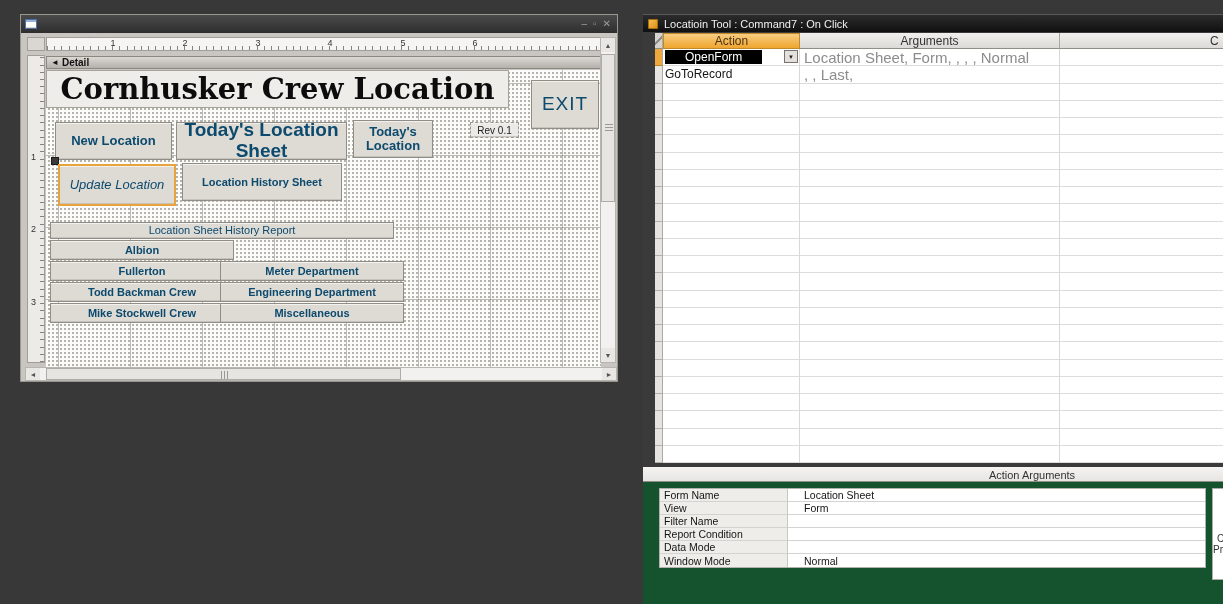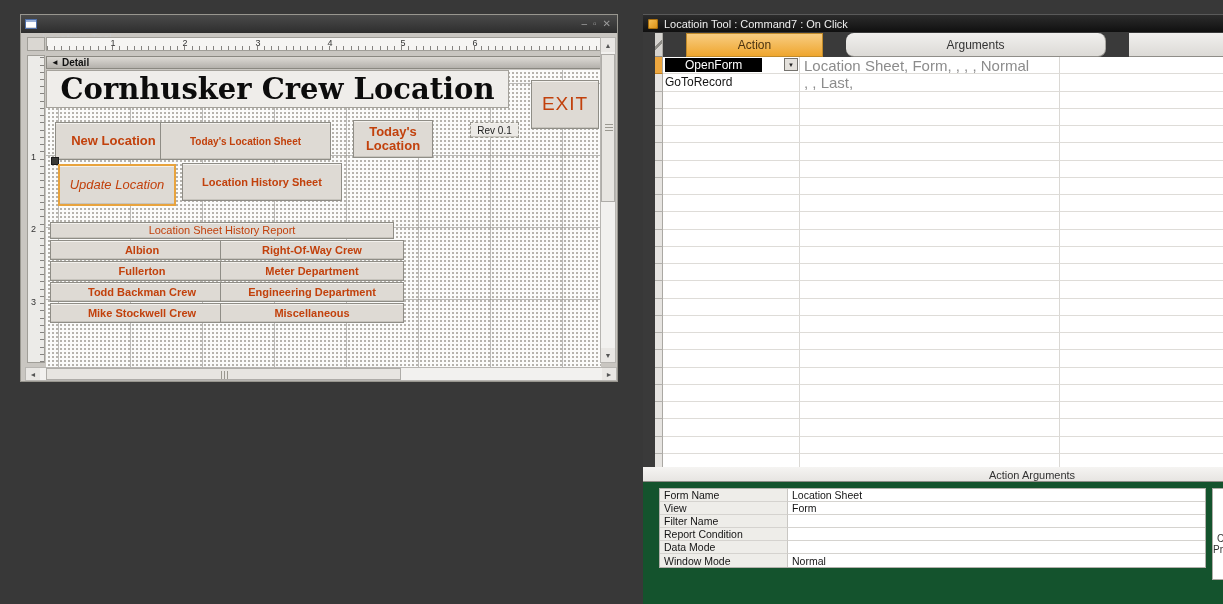--- a/index.html
+++ b/index.html
@@ -59,33 +59,33 @@
       linear-gradient(to bottom, rgba(125,123,117,.5) 1px, transparent 1px),
       radial-gradient(circle,#b3b0aa 0.7px, transparent 0.9px);
     background-size:72px 100%,100% 72px,4px 4px;
     background-position:12px 0,0 13px,1px 1px;
     overflow:hidden;
   }
 
   .frm-btn{
     position:absolute;background:#dedad4;border:1px solid #8f8d86;box-sizing:border-box;
     box-shadow:inset 0 1px 0 #f3f1ed, inset 0 -1px 0 #c6c3bc;
-    color:#c2410c;display:flex;align-items:center;justify-content:center;
+    color:#0c4a6e;display:flex;align-items:center;justify-content:center;
     text-align:center;font-weight:bold;cursor:default;line-height:1.1;
   }
   .frm-title{
     left:11px;top:11px;width:463px;height:38px;
     background:#efedea;border:1px solid #a5a29c;box-sizing:border-box;
     display:flex;align-items:center;justify-content:center;
     font-family:"DejaVu Serif",serif;font-weight:bold;font-size:29px;color:#0c0c0c;
     white-space:nowrap;
   }
   .btn-exit{left:485px;top:10px;width:68px;height:49px;font-size:19px;font-weight:normal;letter-spacing:1px;}
   .btn-new{left:9px;top:52px;width:117px;height:38px;font-size:13px;}
-  .btn-tls{left:114px;top:52px;width:171px;height:38px;font-size:10px;}
+  .btn-tls{left:130px;top:52px;width:171px;height:38px;font-size:19px;}
   .btn-tl{left:307px;top:50px;width:80px;height:38px;font-size:13px;flex-direction:column;}
   .lbl-rev{
     left:424px;top:52px;width:49px;height:16px;
     background:#eceae6;border:1px dashed #9a9890;box-sizing:border-box;
     font-size:10px;color:#222;display:flex;align-items:center;justify-content:center;font-weight:normal;
   }
   .btn-update{
     left:12px;top:94px;width:118px;height:42px;font-size:13px;font-weight:normal;
     border:2px solid #e8a33d;
     font-style:italic;
@@ -120,31 +120,31 @@
     left:0;top:0;right:0;height:17px;
     background:linear-gradient(#2c2c2c,#101010);
     color:#efefef;font-size:11px;display:flex;align-items:center;
   }
   .mw-title-icon{
     width:10px;height:10px;margin:0 6px 0 5px;border-radius:2px;
     background:linear-gradient(135deg,#f8c45c,#d88d10);
     box-shadow:inset 0 0 0 1px #a96e0c;
   }
   .mgrid{left:12px;top:18px;width:568px;}
-  .mhead{display:flex;height:24px;gap:23px;}
+  .mhead{display:flex;height:16px;}
   .mh{box-sizing:border-box;font-size:12px;display:flex;align-items:center;justify-content:center;border-right:1px solid #aaa8a3;border-bottom:1px solid #8f8d88;}
   .mh-corner{
     width:8px;background:#d5d3cf;
     background-image:linear-gradient(135deg,transparent 44%,#8d8b86 44%,#8d8b86 58%,transparent 58%);
   }
   .mh-action{
     width:137px;background:linear-gradient(#f8cd82,#efa62e);
     border:1px solid #c08a2a;color:#4b3310;font-weight:normal;
   }
-  .mh-args{width:260px;background:linear-gradient(#f1f0ee,#dcdad6);color:#333;border-radius:8px;}
+  .mh-args{width:260px;background:linear-gradient(#f1f0ee,#dcdad6);color:#333;}
   .mh-comment{flex:1;background:linear-gradient(#f1f0ee,#dcdad6);color:#333;justify-content:flex-start;position:relative;border-right:none;}
   .mh-comment span{position:absolute;left:150px;}
 
   .mrow{display:flex;height:17.25px;}
   .mc{box-sizing:border-box;background:#fff;border-right:1px solid #dad8d4;border-bottom:1px solid #dedcd8;font-size:12px;color:#141414;display:flex;align-items:center;overflow:hidden;white-space:nowrap;}
   .mc-sel{width:8px;background:#e6e4e1;border-right:1px solid #aaa8a3;border-bottom:1px solid #b2b0ac;}
   .mc-sel.current{background:#eda73f;border-bottom:1px solid #c07f1e;}
   .mc-action{width:137px;padding-left:2px;position:relative;}
   .mc-args{width:260px;padding-left:4px;font-size:15px;color:#8c8c8c;}
   .mc-comment{flex:1;border-right:none;}
@@ -158,21 +158,21 @@
   .aa-band{
     left:0;top:452px;width:580px;height:15px;
     background:linear-gradient(#f5f4f2,#e7e5e2);
     border-bottom:1px solid #8f8d88;box-sizing:border-box;
   }
   .aa-band span{position:absolute;left:309px;width:160px;text-align:center;top:2px;font-size:11px;color:#333;}
   .props-region{left:0;top:467px;width:636px;height:123px;background:#14532d;}
   .ptable{position:absolute;left:16px;top:6px;width:547px;border:1px solid #b2b0ab;box-sizing:border-box;background:#fff;}
   .prow{display:flex;height:13px;}
   .pl{width:128px;background:#eeede9;border-right:1px solid #c9c7c3;border-bottom:1px solid #d5d3cf;box-sizing:border-box;font-size:10.5px;color:#141414;padding-left:4px;display:flex;align-items:center;white-space:nowrap;overflow:hidden;}
-  .pv{flex:1;border-bottom:1px solid #d5d3cf;box-sizing:border-box;font-size:10.5px;color:#141414;padding-left:4px;display:flex;align-items:center;white-space:nowrap;overflow:hidden;background:#fff;}
+  .pv{flex:1;border-bottom:1px solid #d5d3cf;box-sizing:border-box;font-size:10.5px;color:#141414;padding-left:16px;display:flex;align-items:center;white-space:nowrap;overflow:hidden;background:#fff;}
   .prow:last-child .pl,.prow:last-child .pv{border-bottom:none;}
   .help-box{
     position:absolute;left:569px;top:473px;width:80px;height:92px;
     background:#fff;border:1px solid #aeaca7;box-sizing:border-box;
   }
   .help-box span{position:absolute;font-size:10px;color:#333;}
   .hf1{left:4px;top:44px;}
   .hf2{left:0px;top:55px;}
 </style>
 </head>
@@ -222,21 +222,20 @@
       <span>Location</span>
     </div>
     <div class="frm-btn lbl-rev">Rev 0.1</div>
 
     <div class="mv-handle abs"></div>
     <div class="frm-btn btn-update">Update Location</div>
     <div class="frm-btn btn-lhs">Location History Sheet</div>
 
     <div class="frm-btn btn-report">Location Sheet History Report</div>
     <div class="frm-btn dept dc0 dr0">Albion</div>
-    <div class="frm-btn dept dc1 dr0">Right-Of-Way Crew</div>
     <div class="frm-btn dept dc0 dr1">Fullerton</div>
     <div class="frm-btn dept dc1 dr1">Meter Department</div>
     <div class="frm-btn dept dc0 dr2">Todd Backman Crew</div>
     <div class="frm-btn dept dc1 dr2">Engineering Department</div>
     <div class="frm-btn dept dc0 dr3">Mike Stockwell Crew</div>
     <div class="frm-btn dept dc1 dr3">Miscellaneous</div>
   </div>
 
   <div class="abs vscroll">
     <span class="arr up">▲</span>

